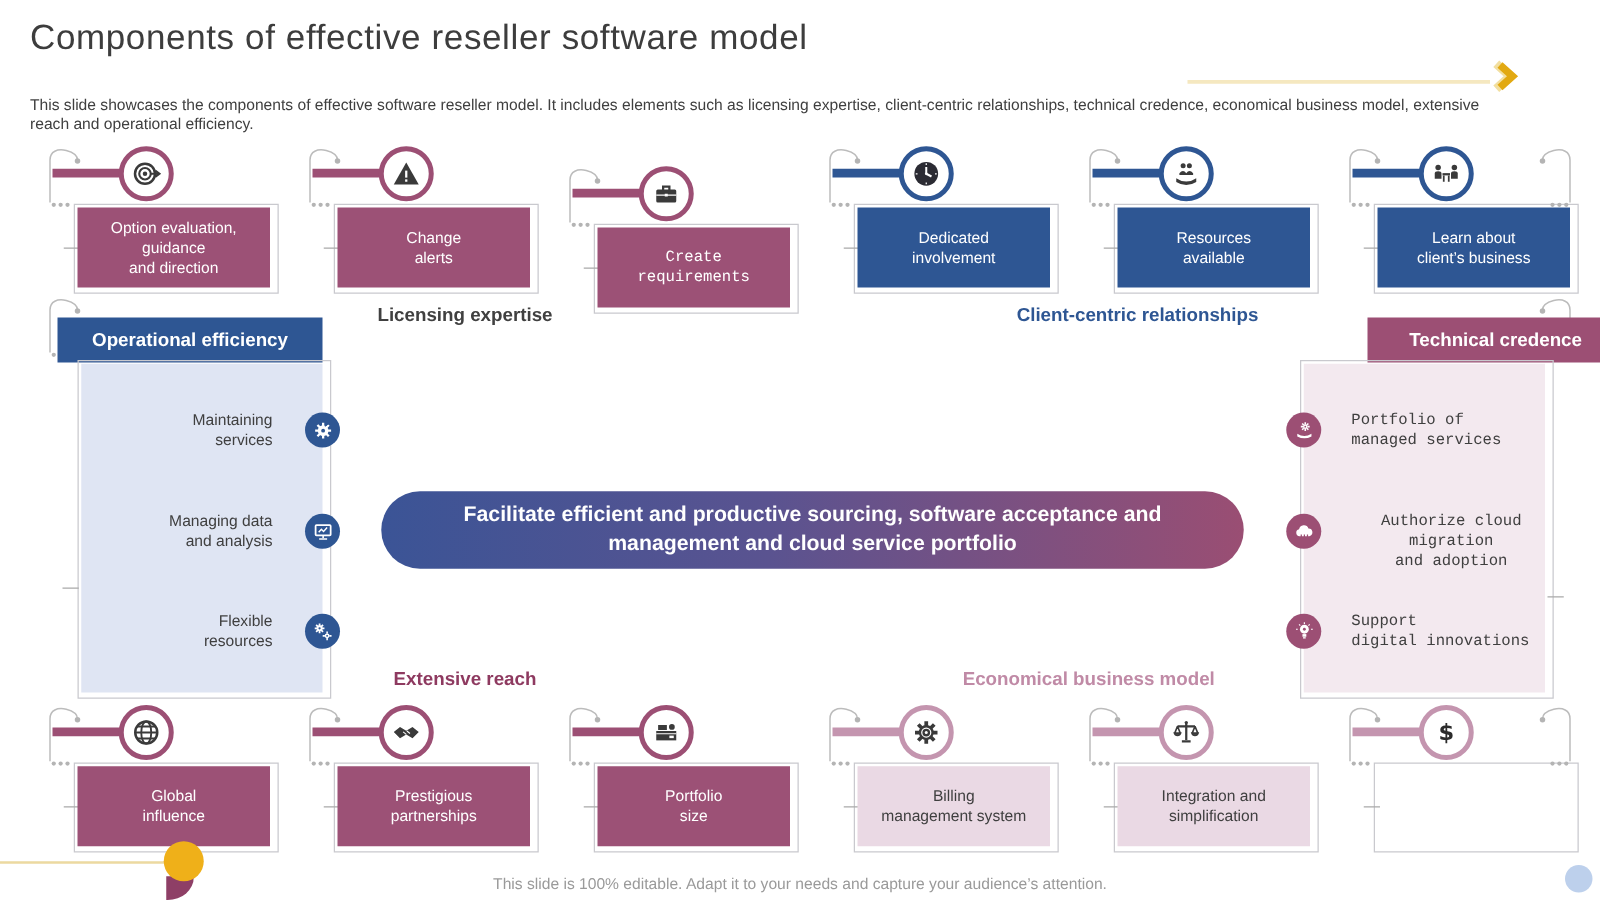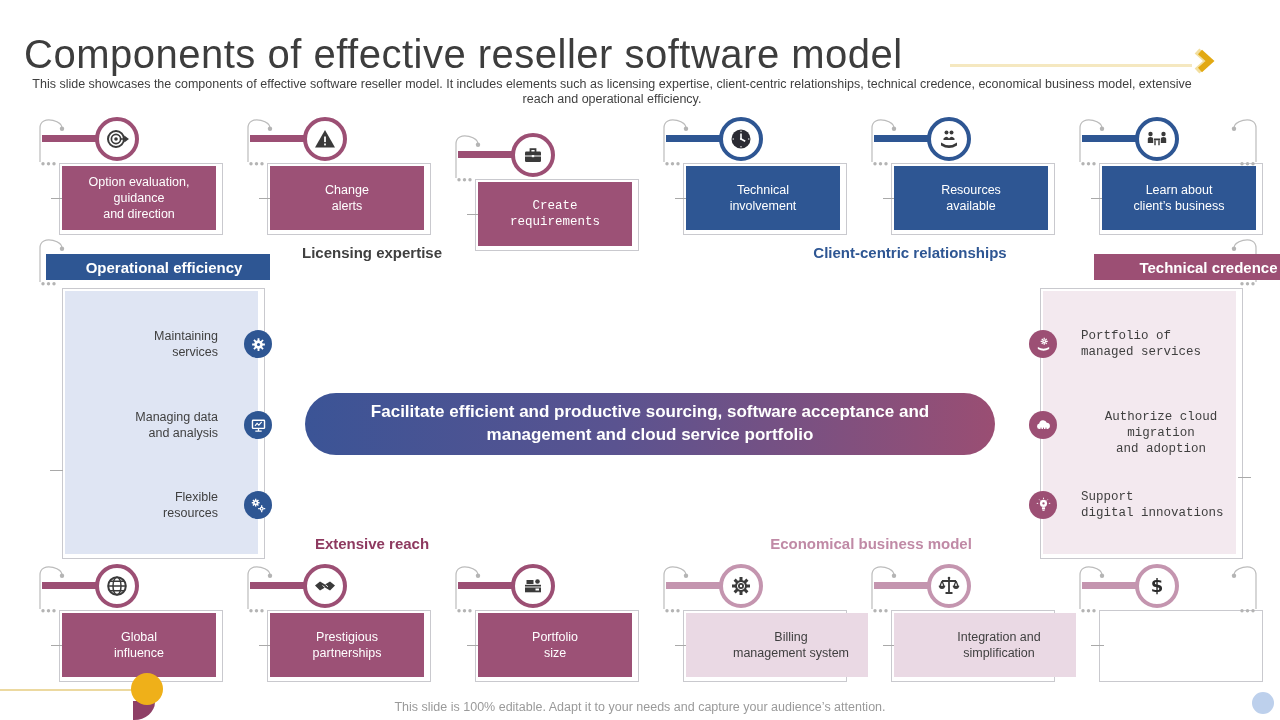--- a/index.html
+++ b/index.html
@@ -1,43 +1,43 @@
 <!DOCTYPE html>
 <html><head>
 <meta charset="utf-8">
 <style>
   html,body{margin:0;padding:0;}
   body{font-family:"Liberation Sans","DejaVu Sans",sans-serif;background:#fff;}
   .slide{position:relative;width:1280px;height:720px;background:#fff;overflow:hidden;}
 
-  .title{position:absolute;left:24px;top:32px;font-size:40px;font-weight:300;color:#3d3d3d;letter-spacing:.5px;}
+  .title{position:absolute;left:24px;top:14px;font-size:28px;font-weight:300;color:#3d3d3d;letter-spacing:.5px;}
   .title-underline{position:absolute;left:950px;top:64px;width:242px;height:3px;background:#f5e8c0;}
-  .subtitle{position:absolute;left:24px;top:77px;width:1176px;font-size:12.5px;line-height:1.2;color:#3f3f3f;text-align:center;}
+  .subtitle{position:absolute;left:24px;top:77px;width:1176px;font-size:12.5px;line-height:1.2;color:#3f3f3f;}
 
   .unit{position:absolute;width:208px;height:130px;}
   .bracket{position:absolute;left:-2px;top:6px;width:34px;height:48px;}
   .bracket.mirror{transform:scaleX(-1);}
   .bracket-abs{position:absolute;width:34px;height:48px;}
   .bar{position:absolute;left:2px;top:23px;width:62px;height:7px;}
   .ring{position:absolute;left:55px;top:5px;width:44px;height:44px;box-sizing:border-box;border:4px solid;border-radius:50%;background:#fff;display:flex;align-items:center;justify-content:center;}
   .outline{position:absolute;left:19px;top:51px;width:162px;height:70px;border:1px solid #c9c9ce;}
   .tick{position:absolute;background:#a9a9a9;}
   .unit .tick{left:11px;top:86px;width:13px;height:1px;}
   .ubox{position:absolute;left:22px;top:54px;width:154px;height:64px;display:flex;align-items:center;justify-content:center;text-align:center;color:#fff;font-size:12.5px;line-height:1.3;white-space:pre-line;}
 
   .maroon .bar{background:#9c4f74;} .maroon .ring{border-color:#9c4f74;} .maroon .ubox{background:#9c5176;}
   .blue .bar{background:#2e5693;}   .blue .ring{border-color:#2e5693;}   .blue .ubox{background:#2e5693;}
-  .pink .bar{background:#c495af;}   .pink .ring{border-color:#c495af;}   .pink .ubox{background:#ead9e4;color:#3f3f3f;padding-left:28px;}
+  .pink .bar{background:#c495af;}   .pink .ring{border-color:#c495af;}   .pink .ubox{background:#ead9e4;color:#3f3f3f;}
 
   .seclabel{position:absolute;font-size:15px;font-weight:bold;text-align:center;}
   .lic{left:262px;top:244px;width:220px;color:#404040;}
   .ccr{left:770px;top:244px;width:280px;color:#2e5693;}
   .ext{left:262px;top:535px;width:220px;color:#8e3a60;}
   .eco{left:741px;top:535px;width:260px;color:#c08aa6;}
-  .secbox{position:absolute;height:26px;display:flex;align-items:center;justify-content:center;color:#fff;font-size:15px;font-weight:bold;padding-left:12px;}
+  .secbox{position:absolute;height:36px;display:flex;align-items:center;justify-content:center;color:#fff;font-size:15px;font-weight:bold;}
   .opbox{left:46px;top:254px;width:212px;background:#2e5693;}
   .tcbox{left:1048px;top:254px;width:205px;background:#9c4f74;margin-left:46px;}
 
   .panel{position:absolute;top:291px;width:193px;height:263px;}
   .panel-outline{position:absolute;top:288px;width:201px;height:269px;border:1px solid #c9c9ce;}
   .lpanel{left:65px;background:#dfe5f3;} .lpanel-o{left:62px;}
   .rpanel{left:1043px;background:#f3e9ef;font-family:Liberation Mono, monospace;} .rpanel-o{left:1040px;}
   .pitem{position:absolute;font-size:12.5px;color:#3f3f3f;line-height:1.28;white-space:pre-line;}
   .lpanel .pitem{right:40px;text-align:right;width:145px;}
   .rpanel .pitem{left:38px;text-align:left;width:160px;}
@@ -148,21 +148,21 @@
     <div class="ring">
       <svg width="24" height="24" viewBox="0 0 24 24">
           <circle cx="12" cy="12" r="9.5" fill="#2b2b33"></circle>
           <circle cx="12" cy="12" r="1.1" fill="#fff"></circle>
           <path d="M12 12 V6.6 M12 12 L16.2 14.2" stroke="#fff" stroke-width="1.6" fill="none"></path>
           <path d="M12 3.6 v1.4 M12 19 v1.4 M3.6 12 h1.4 M19 12 h1.4" stroke="#fff" stroke-width="1"></path>
         </svg>
     </div>
     <div class="outline"></div>
     <div class="tick"></div>
-    <div class="ubox">Technical
+    <div class="ubox">Dedicated
 involvement</div>
   </div>
 
   <div class="unit blue" style="left:872px;top:112px;">
     <svg class="bracket" viewBox="0 0 34 48">
         <path d="M2 44 V10 C2 3 8 0.8 15 2.4 C21 4 24 6.5 24 10" fill="none" stroke="#bcbcbc" stroke-width="1.2"></path>
         <circle cx="24" cy="10.8" r="2.2" fill="#b4b4b4"></circle>
         <circle cx="5" cy="45.8" r="1.7" fill="#b4b4b4"></circle>
         <circle cx="10.5" cy="45.8" r="1.7" fill="#b4b4b4"></circle>
         <circle cx="16" cy="45.8" r="1.7" fill="#b4b4b4"></circle>

